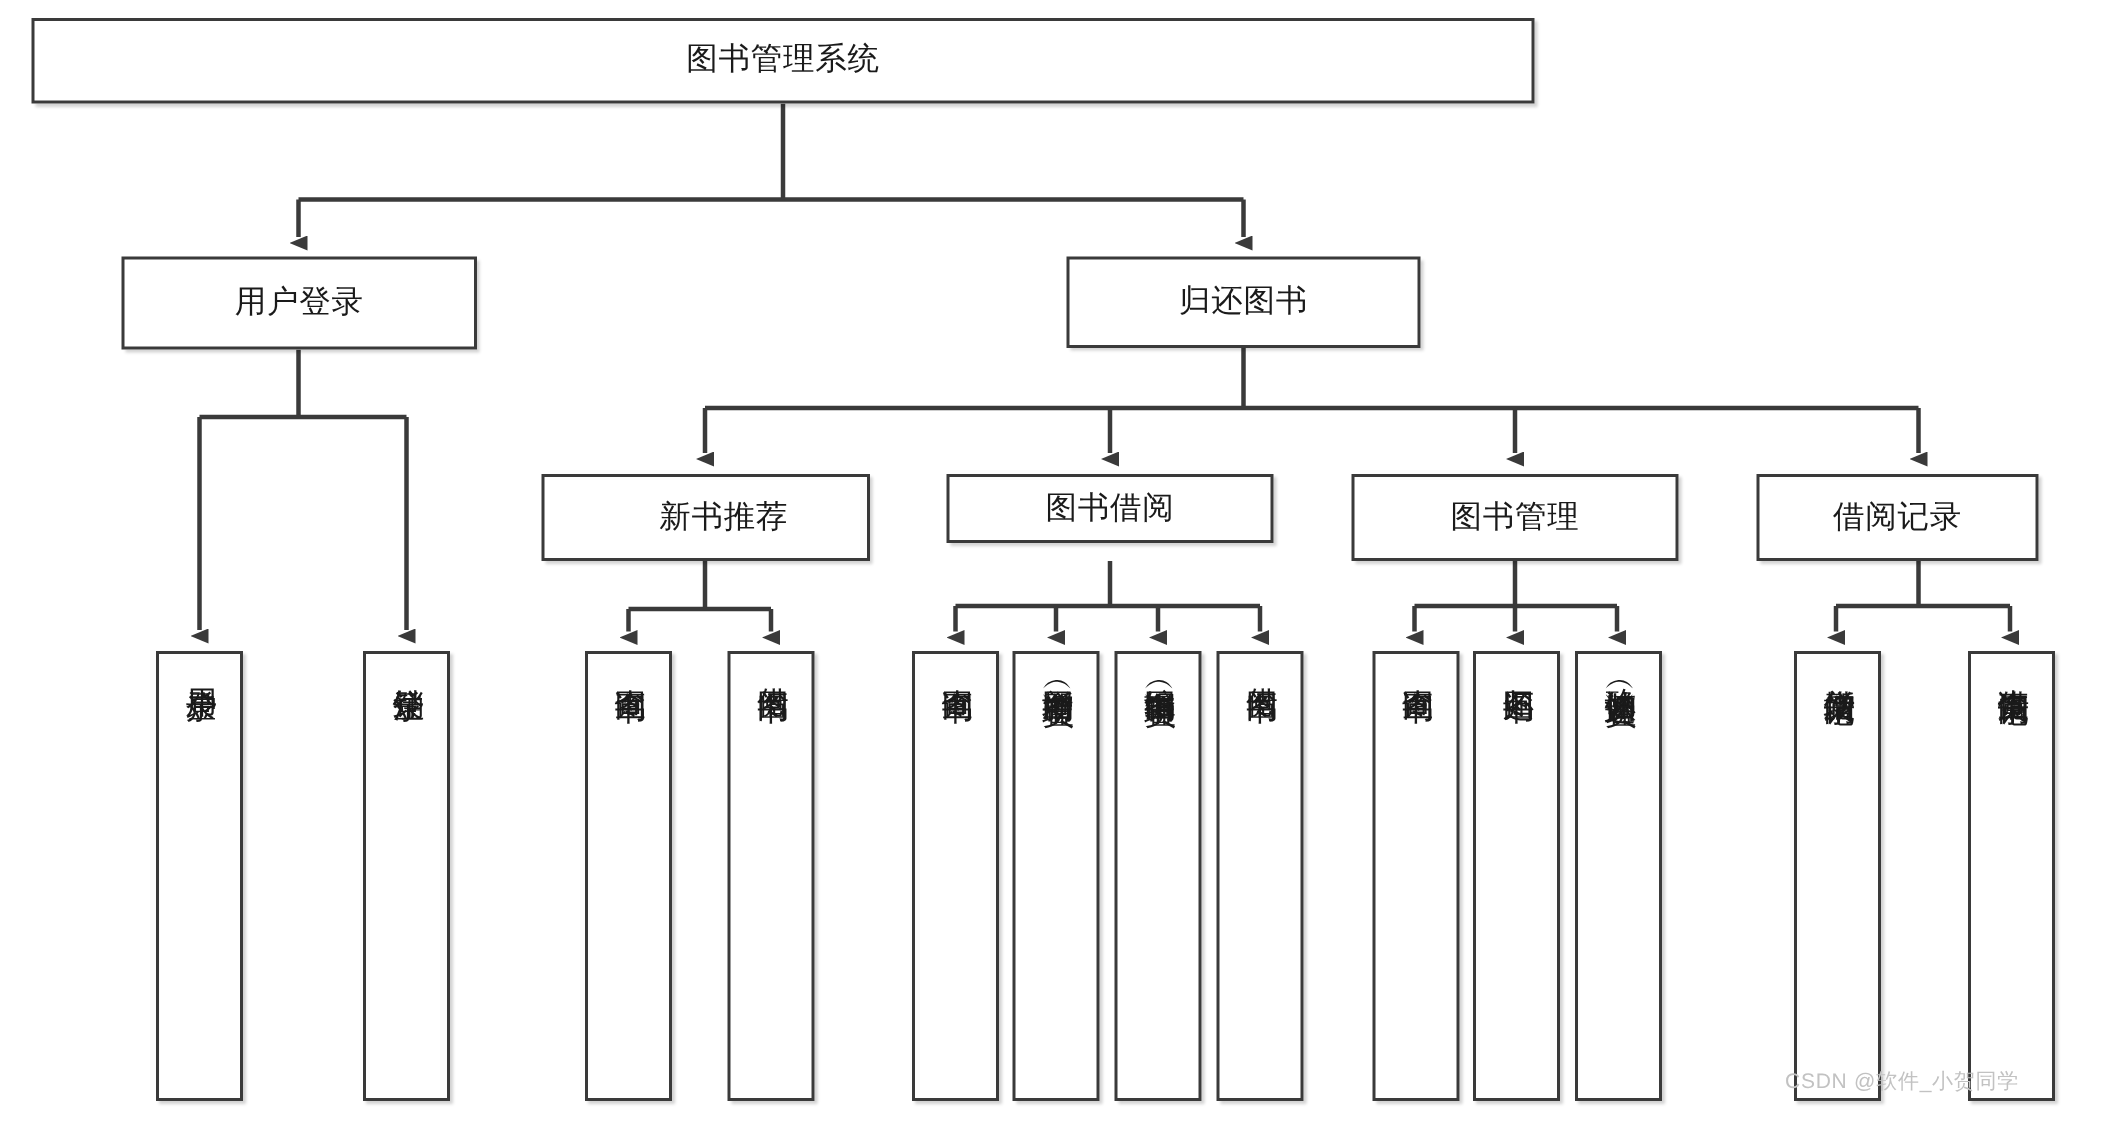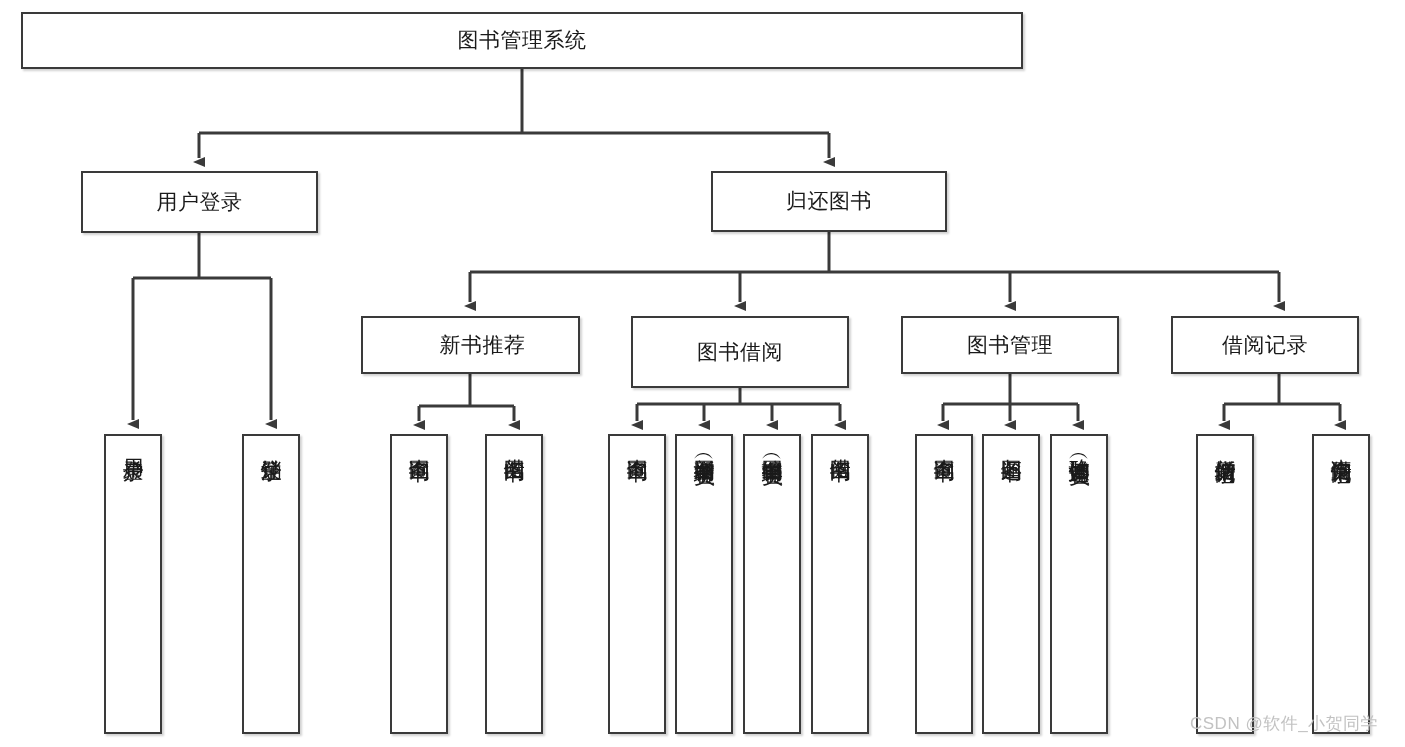--- a/index.html
+++ b/index.html
@@ -57,21 +57,21 @@
     text-orientation: upright;
     font-size: 21px;
     line-height: 1.08;
     letter-spacing: 1px;
     margin: 0 auto;
   }
   .watermark {
     position: absolute;
     left: 1190px;
     top: 712px;
-    font-size: 17px;
+    font-size: 14px;
     color: #c2c2c2;
     white-space: nowrap;
     letter-spacing: 0.5px;
     text-align: center;
   }
 </style>
 </head>
 <body>
 
 <div id="canvas">
@@ -133,21 +133,21 @@
   <div class="node h" style="left:81px; top:171px; width:237px; height:62px;">
     <span class="label">用户登录</span>
   </div>
   <div class="node h" style="left:711px; top:171px; width:236px; height:61px;">
     <span class="label">归还图书</span>
   </div>
 
   <div class="node h" style="left:361px; top:316px; width:219px; height:58px;padding-left:24px;">
     <span class="label">新书推荐</span>
   </div>
-  <div class="node h" style="left:631px; top:316px; width:218px; height:72px;">
+  <div class="node h" style="left:631px; top:316px; width:218px; height:46px;">
     <span class="label">图书借阅</span>
   </div>
   <div class="node h" style="left:901px; top:316px; width:218px; height:58px;">
     <span class="label">图书管理</span>
   </div>
   <div class="node h" style="left:1171px; top:316px; width:188px; height:58px;">
     <span class="label">借阅记录</span>
   </div>
 
   <div class="node v" style="left:104px; top:434px; width:58px; height:300px;">

